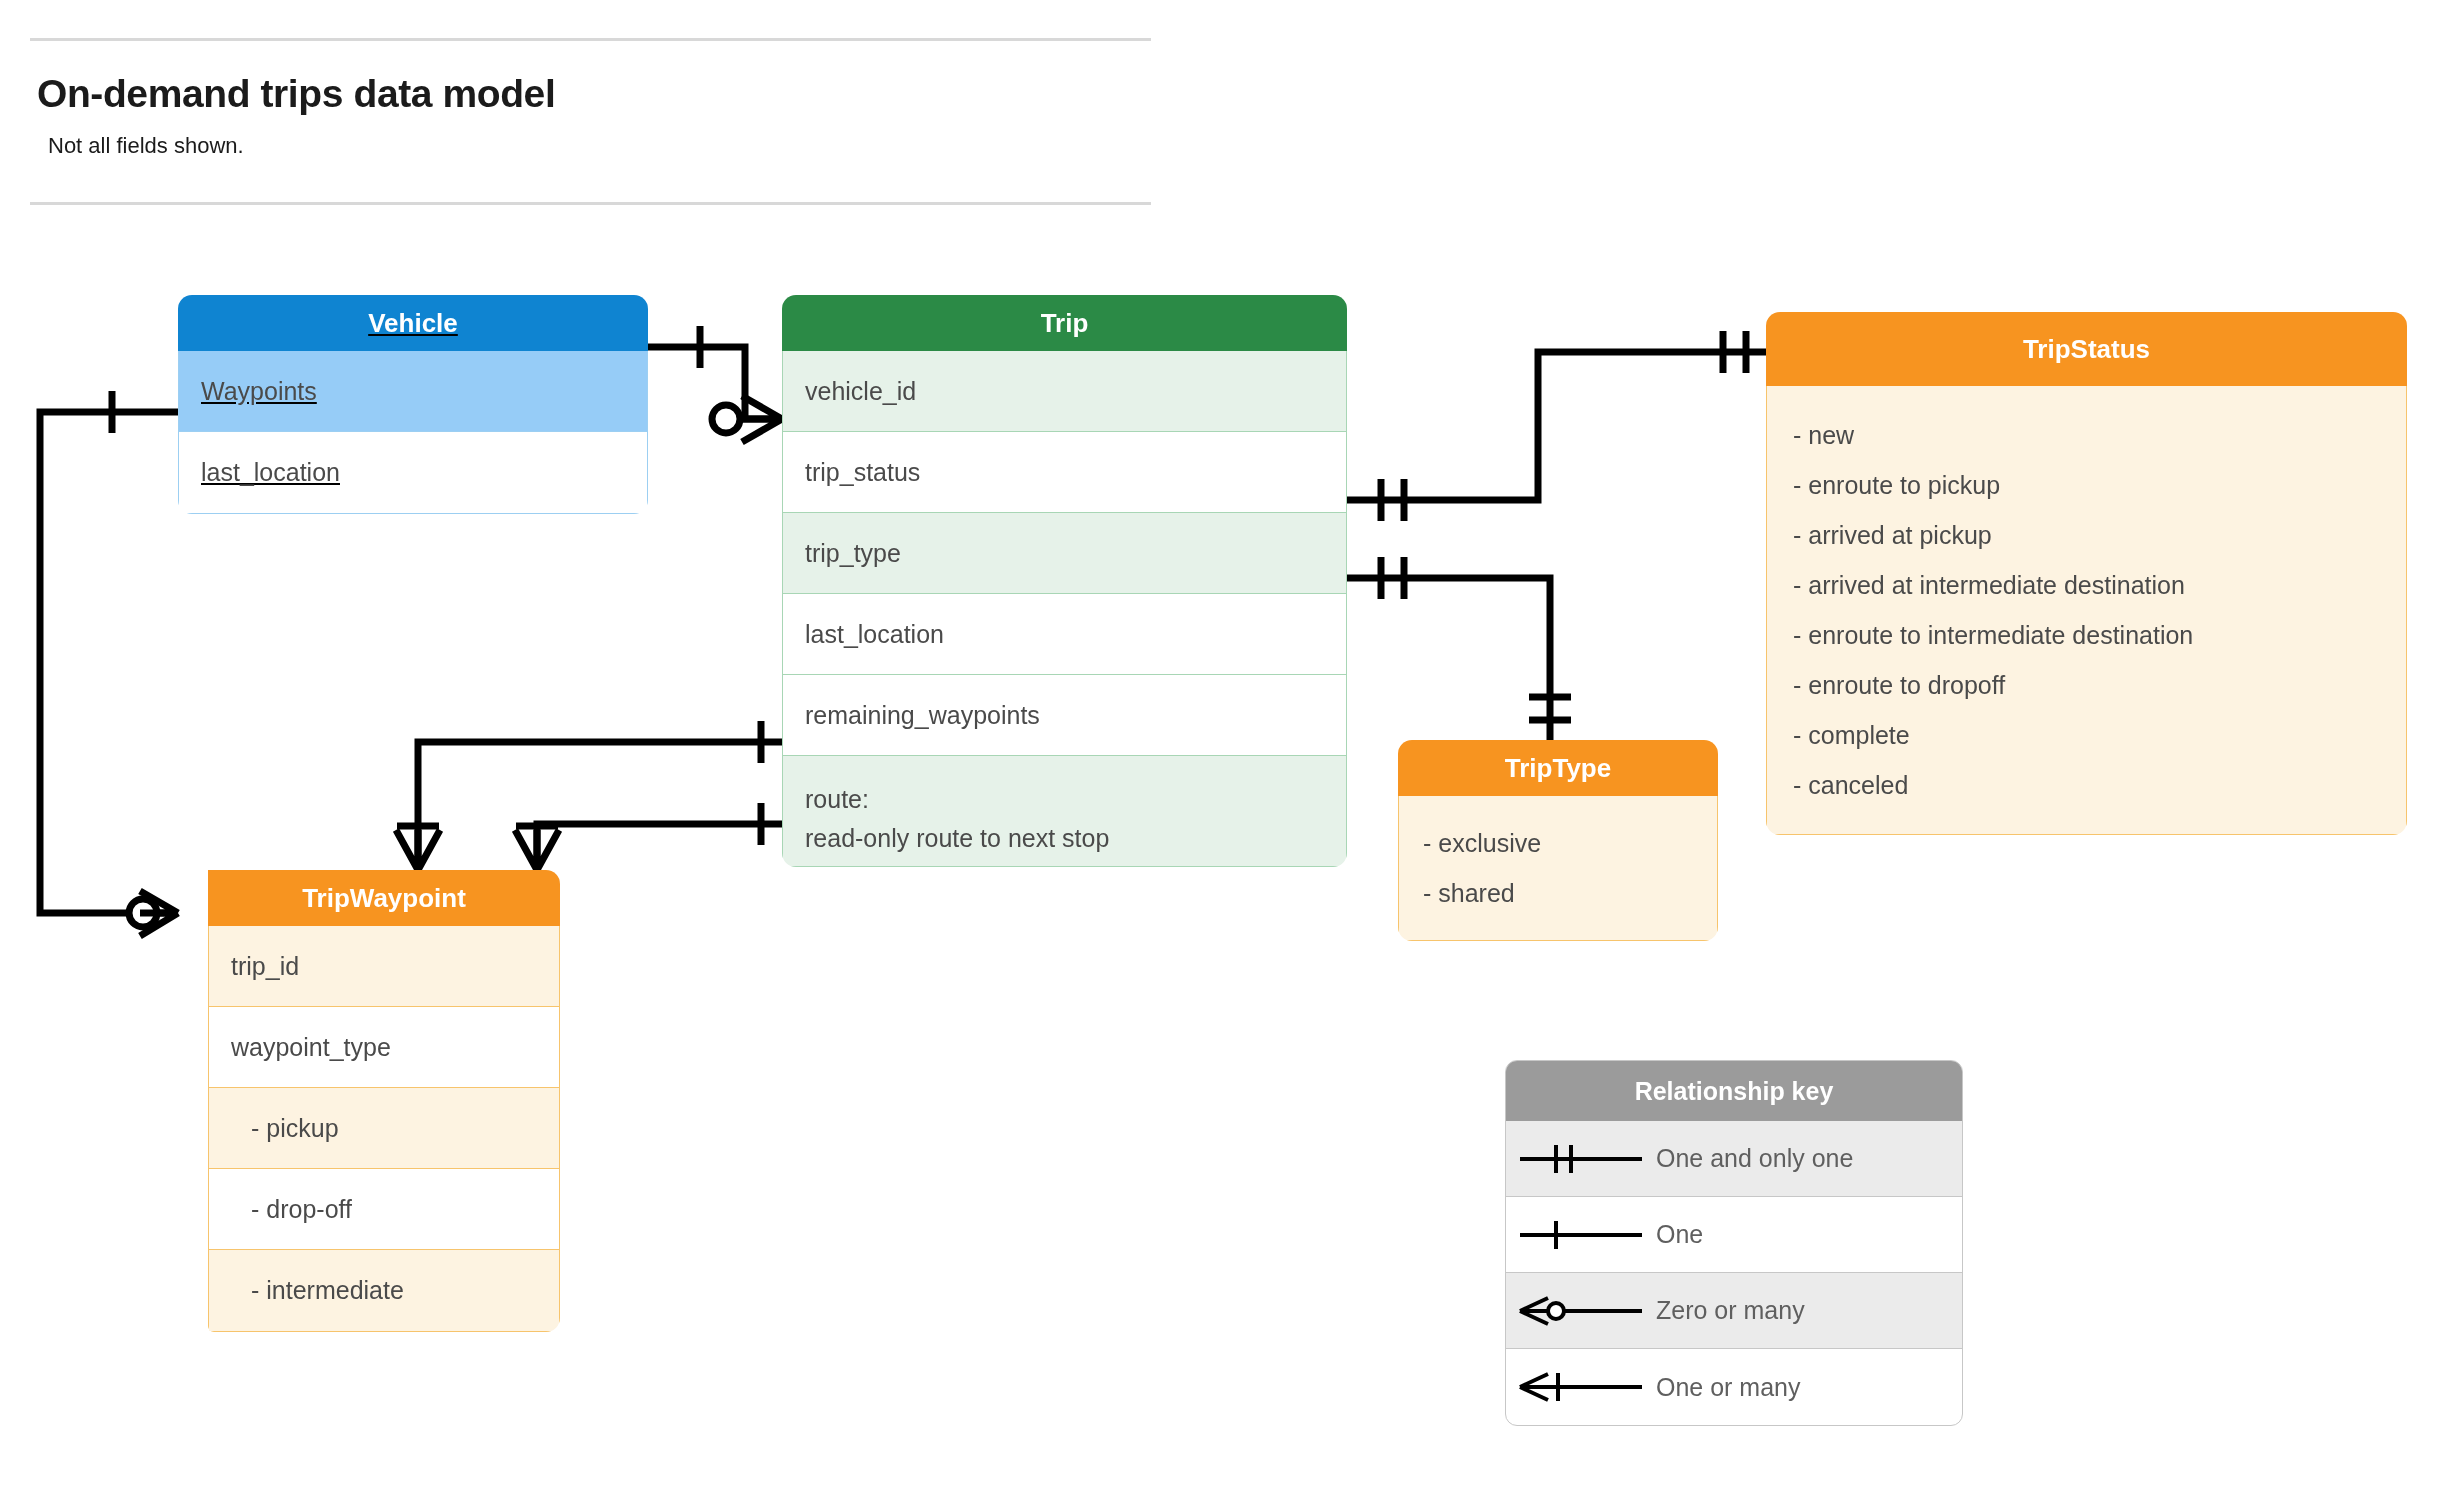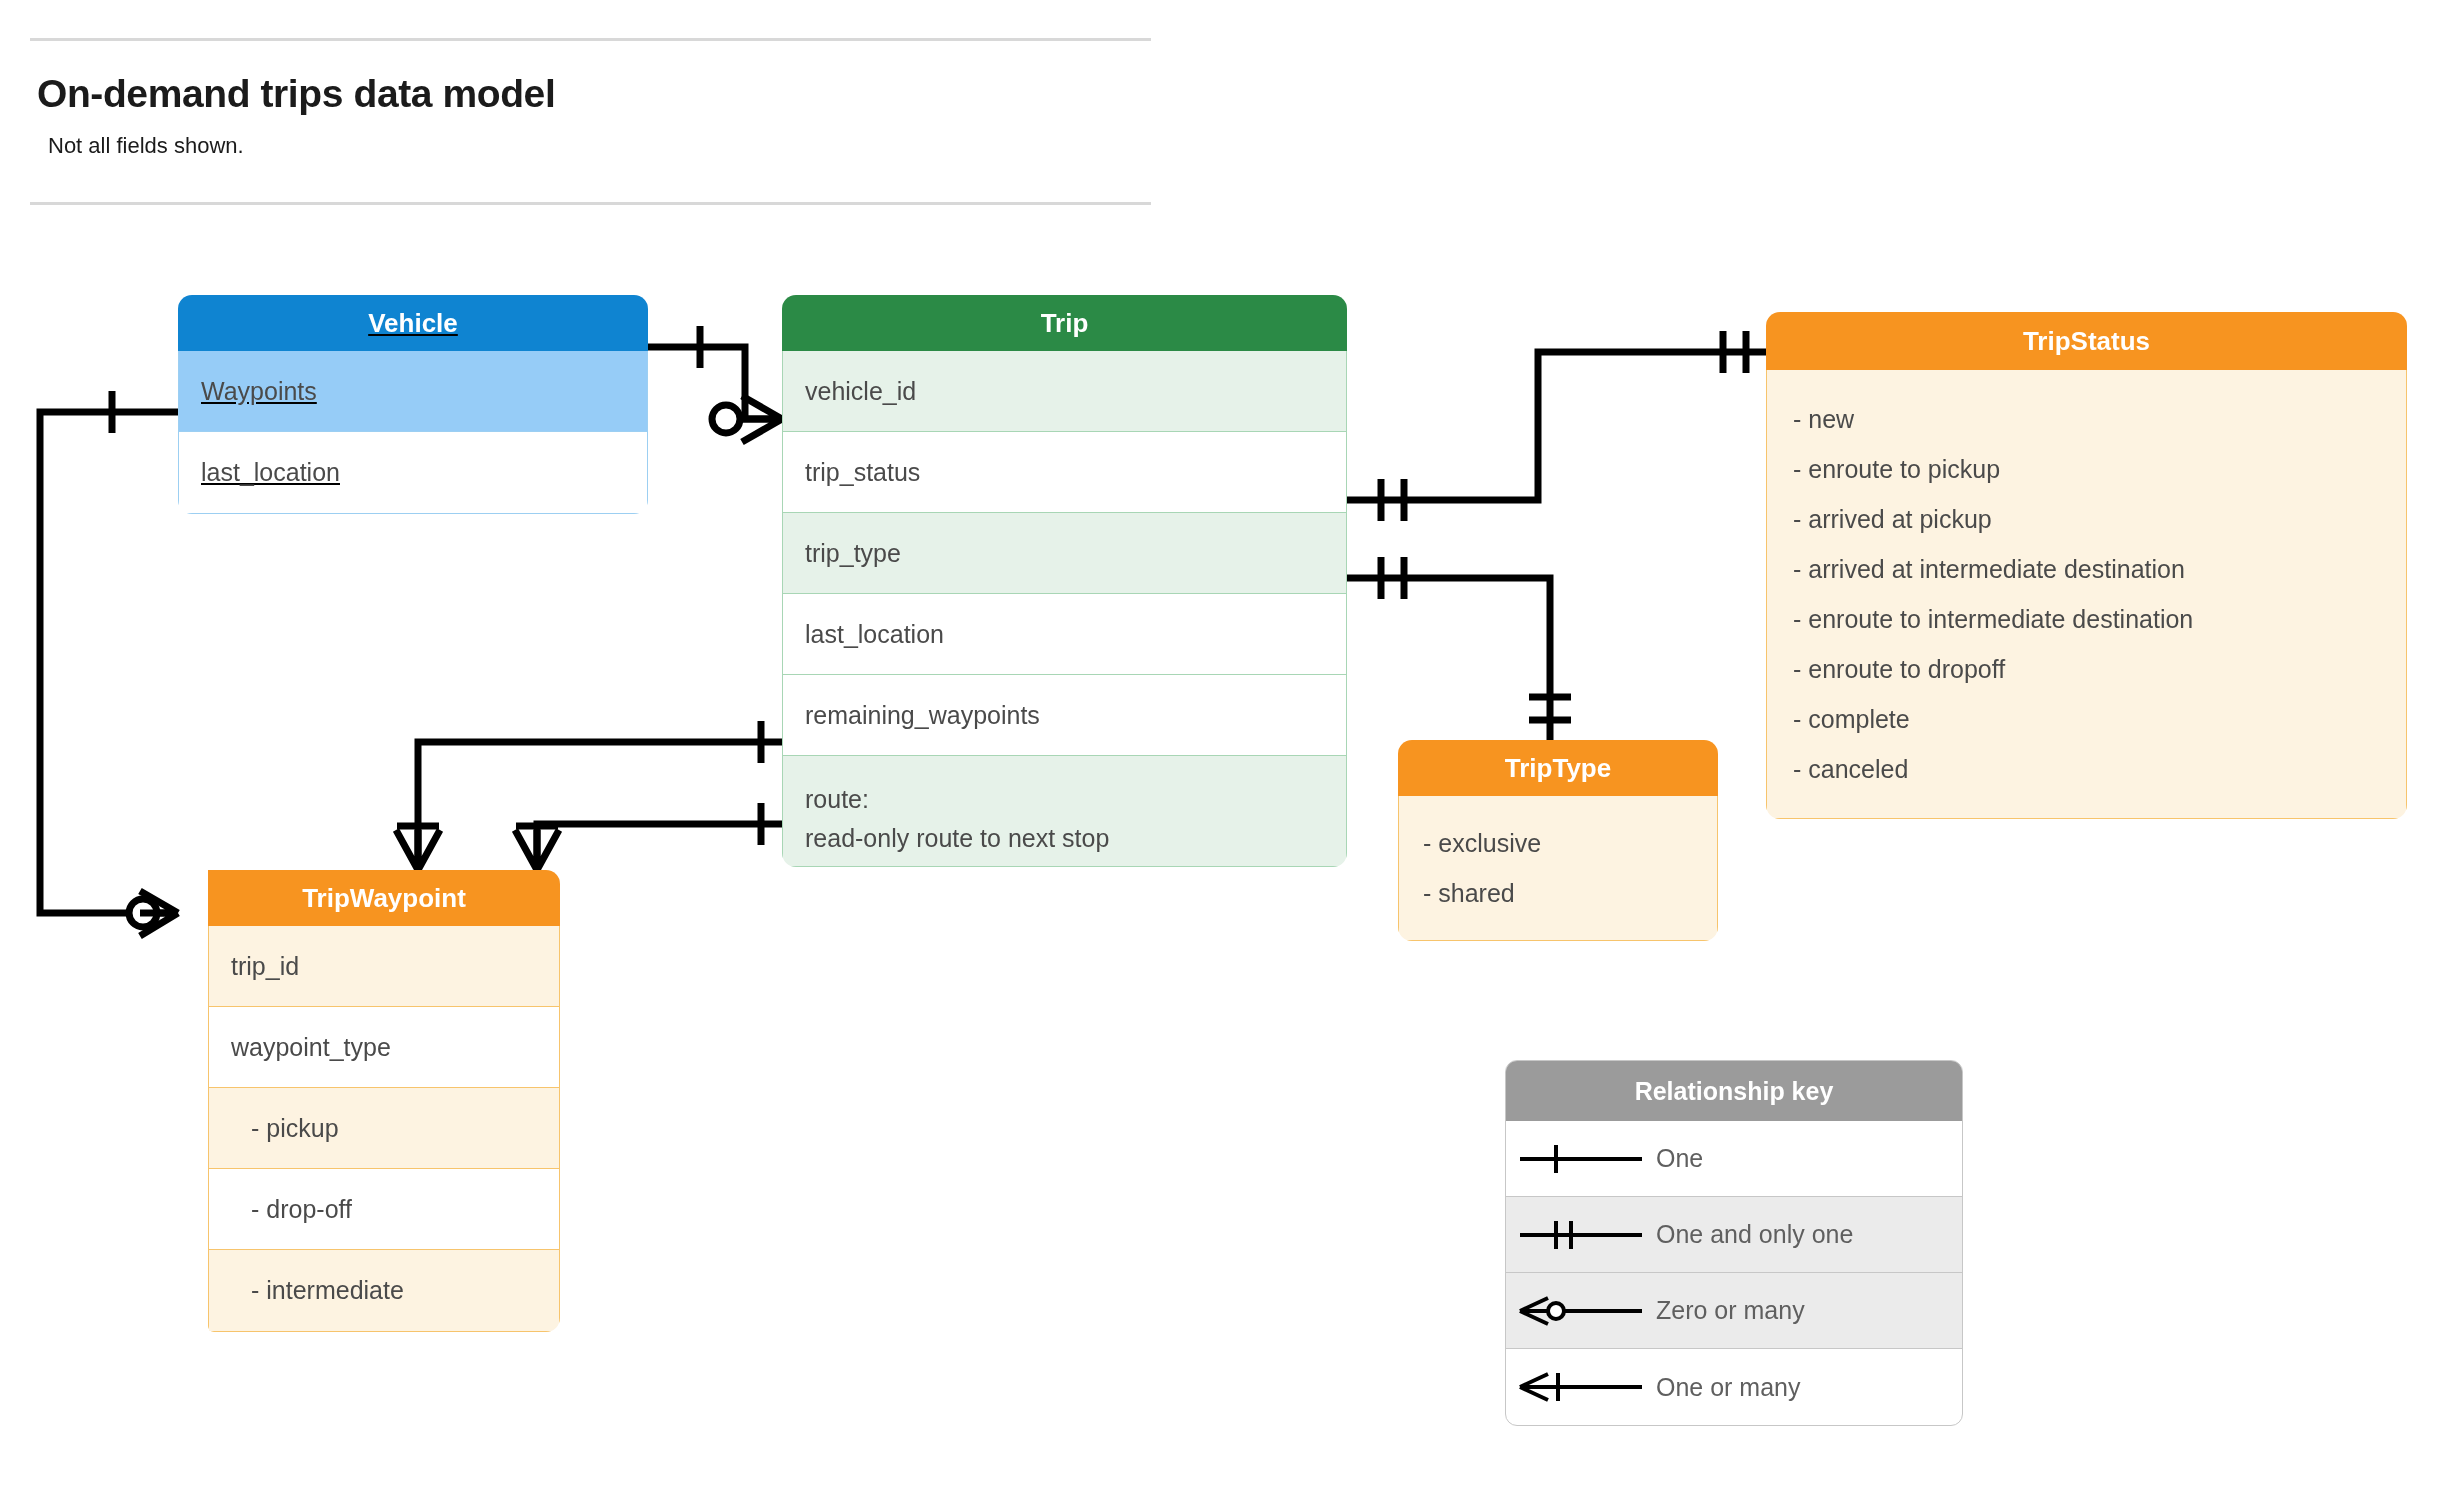--- a/index.html
+++ b/index.html
@@ -106,21 +106,21 @@
 
   
   #entity-tripwaypoint { left: 178px; top: 870px; width: 382px; padding-left: 30px; }
   #entity-tripwaypoint .entity-header { background: #f79420; height: 56px; }
   #entity-tripwaypoint .entity-body { border-color: #f7c46c; background: #ffffff; }
   #entity-tripwaypoint .row { height: 81px; border-bottom-color: #f7c46c; }
   #entity-tripwaypoint .row.alt { background: #fdf3e1; }
 
   
   #entity-tripstatus { left: 1766px; top: 312px; width: 641px; }
-  #entity-tripstatus .entity-header { background: #f79420; height: 58px; }
+  #entity-tripstatus .entity-header { background: #f79420; height: 74px; }
   #entity-tripstatus .entity-body {
     border-color: #f7c46c;
     background: #fdf3e1;
     padding: 24px 0 24px 26px;
   }
   #entity-tripstatus .enum-line {
     font-size: 25px;
     color: #4a4a4a;
     line-height: 50px;
     white-space: nowrap;
@@ -295,41 +295,41 @@
     <div class="entity-header">TripType</div>
     <div class="entity-body">
       <div class="enum-line">- exclusive</div>
       <div class="enum-line">- shared</div>
     </div>
   </div>
 
   <div id="legend">
     <div id="legend-header">Relationship key</div>
 
-    <div class="legend-row">
-      <div class="legend-symbol">
-        <svg width="130" height="40" viewBox="0 0 130 40">
-          <line x1="4" y1="20" x2="126" y2="20" stroke="#000" stroke-width="4"></line>
-          <line x1="40" y1="6" x2="40" y2="34" stroke="#000" stroke-width="4"></line>
-        </svg>
-      </div>
-      <div class="legend-label">One</div>
-    </div>
-
     <div class="legend-row alt">
       <div class="legend-symbol">
         <svg width="130" height="40" viewBox="0 0 130 40">
           <line x1="4" y1="20" x2="126" y2="20" stroke="#000" stroke-width="4"></line>
           <line x1="40" y1="6" x2="40" y2="34" stroke="#000" stroke-width="4"></line>
           <line x1="55" y1="6" x2="55" y2="34" stroke="#000" stroke-width="4"></line>
         </svg>
       </div>
       <div class="legend-label">One and only one</div>
     </div>
 
+    <div class="legend-row">
+      <div class="legend-symbol">
+        <svg width="130" height="40" viewBox="0 0 130 40">
+          <line x1="4" y1="20" x2="126" y2="20" stroke="#000" stroke-width="4"></line>
+          <line x1="40" y1="6" x2="40" y2="34" stroke="#000" stroke-width="4"></line>
+        </svg>
+      </div>
+      <div class="legend-label">One</div>
+    </div>
+
     <div class="legend-row alt">
       <div class="legend-symbol">
         <svg width="130" height="40" viewBox="0 0 130 40">
           <line x1="30" y1="20" x2="126" y2="20" stroke="#000" stroke-width="4"></line>
           <path d="M 4 20 L 32 7 M 4 20 L 32 20 M 4 20 L 32 33" stroke="#000" stroke-width="4" fill="none"></path>
           <circle cx="40" cy="20" r="8" stroke="#000" stroke-width="4" fill="#fff"></circle>
         </svg>
       </div>
       <div class="legend-label">Zero or many</div>
     </div>

